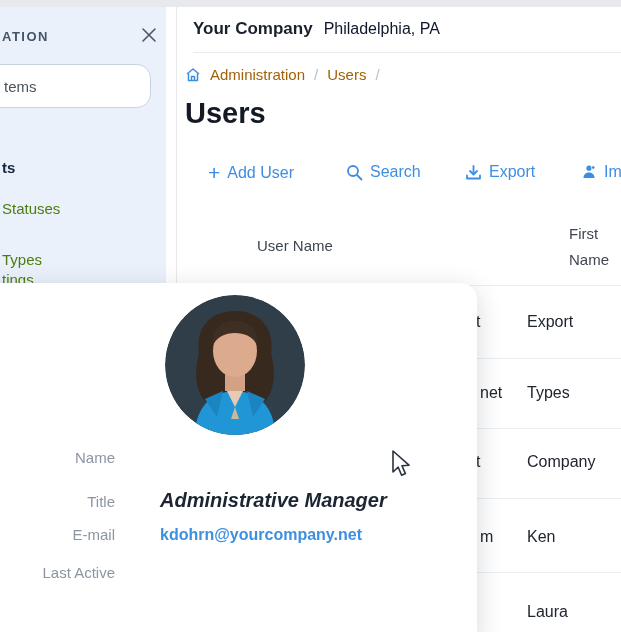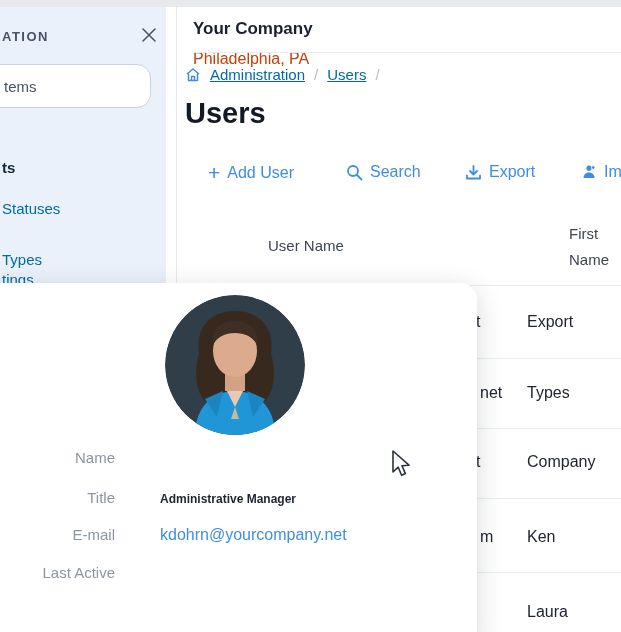--- a/index.html
+++ b/index.html
@@ -25,72 +25,72 @@
     color:#4c5866; font-size:20px; line-height:24px; text-align:center; cursor:pointer;
   }
   .sb-search {
     position:absolute; left:-30px; top:57px; width:181px; height:44px;
     background:#fff; border:1px solid #c9d3df; border-radius:14px;
     padding-left:33px; font-size:15px; color:#4a535e;
     font-family:"Liberation Sans", sans-serif; outline:none;
   }
   .sb-search::placeholder { color:#4a535e; opacity:1; }
   .sb-item {
-    position:absolute; left:2px; font-size:15px; color:#0369a1; cursor:pointer;
+    position:absolute; left:2px; font-size:15px; color:#4d7c0f; cursor:pointer;
     white-space:nowrap;
   }
   .sb-item.active { font-weight:bold; color:#15243b; }
 
   
   #main {
     position:absolute; left:166px; top:7px; width:455px; height:625px;
     background:#fff;
   }
   .v-divider { position:absolute; left:176px; top:7px; width:1px; height:276px; background:#e7e9ed; }
 
-  .company-row { position:absolute; left:193px; top:19px; display:flex; align-items:baseline; gap:11px; white-space:nowrap;flex-direction:column; }
+  .company-row { position:absolute; left:193px; top:19px; display:flex; align-items:baseline; gap:11px; white-space:nowrap; }
   .company { font-size:17px; font-weight:bold; color:#1a212c; }
-  .location { font-size:16px; color:#c2410c; }
+  .location { font-size:16px; color:#0f172a; }
   .h-divider { position:absolute; left:193px; top:52px; width:428px; height:1px; background:#e8eaee; }
 
   .breadcrumb { position:absolute; left:185px; top:66px; display:flex; align-items:center; gap:9px; font-size:15px; white-space:nowrap; }
-  .bc-link { color:#0369a1; cursor:pointer;text-decoration:underline; }
+  .bc-link { color:#a16207; cursor:pointer; }
   .bc-sep { color:#b9bfc8; }
   .bc-current { color:#99a1ab; }
 
   .page-title { position:absolute; left:185px; top:97px; font-size:29px; font-weight:800; color:#131a24; }
 
   .tb-btn { position:absolute; top:163px; display:flex; align-items:center; gap:7px;
     color:#3e8de2; font-size:16px; cursor:pointer; white-space:nowrap; }
   .tb-plus { font-size:21px; font-weight:400; line-height:20px; }
   .tb-icon { display:inline-flex; }
 
   
   .th { position:absolute; font-size:15px; font-weight:500; color:#3f4651; }
-  .th-user { left:268px; top:237px;text-align:right; }
+  .th-user { left:257px; top:237px;text-align:right; }
   .th-first { left:525px; top:221px; width:62px; line-height:26px;margin-left:44px; }
   .t-line { position:absolute; left:185px; width:436px; height:1px; background:#ebedf0; }
   .cell { position:absolute; font-size:16px; color:#20252e; white-space:nowrap; }
 
   
   #popup {
     position:absolute; left:-20px; top:283px; width:497px; height:365px;
     background:#fff; border-radius:16px;
     box-shadow:0 6px 26px rgba(25,39,60,0.18);
     z-index:5;
   }
   .avatar {
     position:absolute; left:185px; top:12px; width:140px; height:140px;
     border-radius:50%; overflow:hidden;
   }
   .detail-row { position:absolute; left:0; width:470px; display:flex; align-items:baseline; }
   .detail-label { flex:0 0 135px; text-align:right; font-size:15px; color:#8b95a3; }
-  .detail-value { margin-left:45px; }
+  .detail-value { margin-left:45px;font-weight:bold; }
   .val-name  { font-size:20px; font-weight:bold; color:#10192a; }
-  .val-title { font-size:12px; font-weight:600; color:#1d2532; }
+  .val-title { font-size:20px; font-weight:600; color:#1d2532;font-style:italic; }
   .val-email { font-size:16px; color:#3d8fe0; cursor:pointer; }
   .val-last  { font-size:16px; color:#242c3a; border-bottom:1px dotted #97a0ab; padding-bottom:2px; cursor:pointer; }
 
   #cursor { position:absolute; left:391px; top:450px; z-index:10; }
 </style>
 </head>
 <body>
 
 <div id="sidebar">
   <div class="sb-header">ATION</div>

